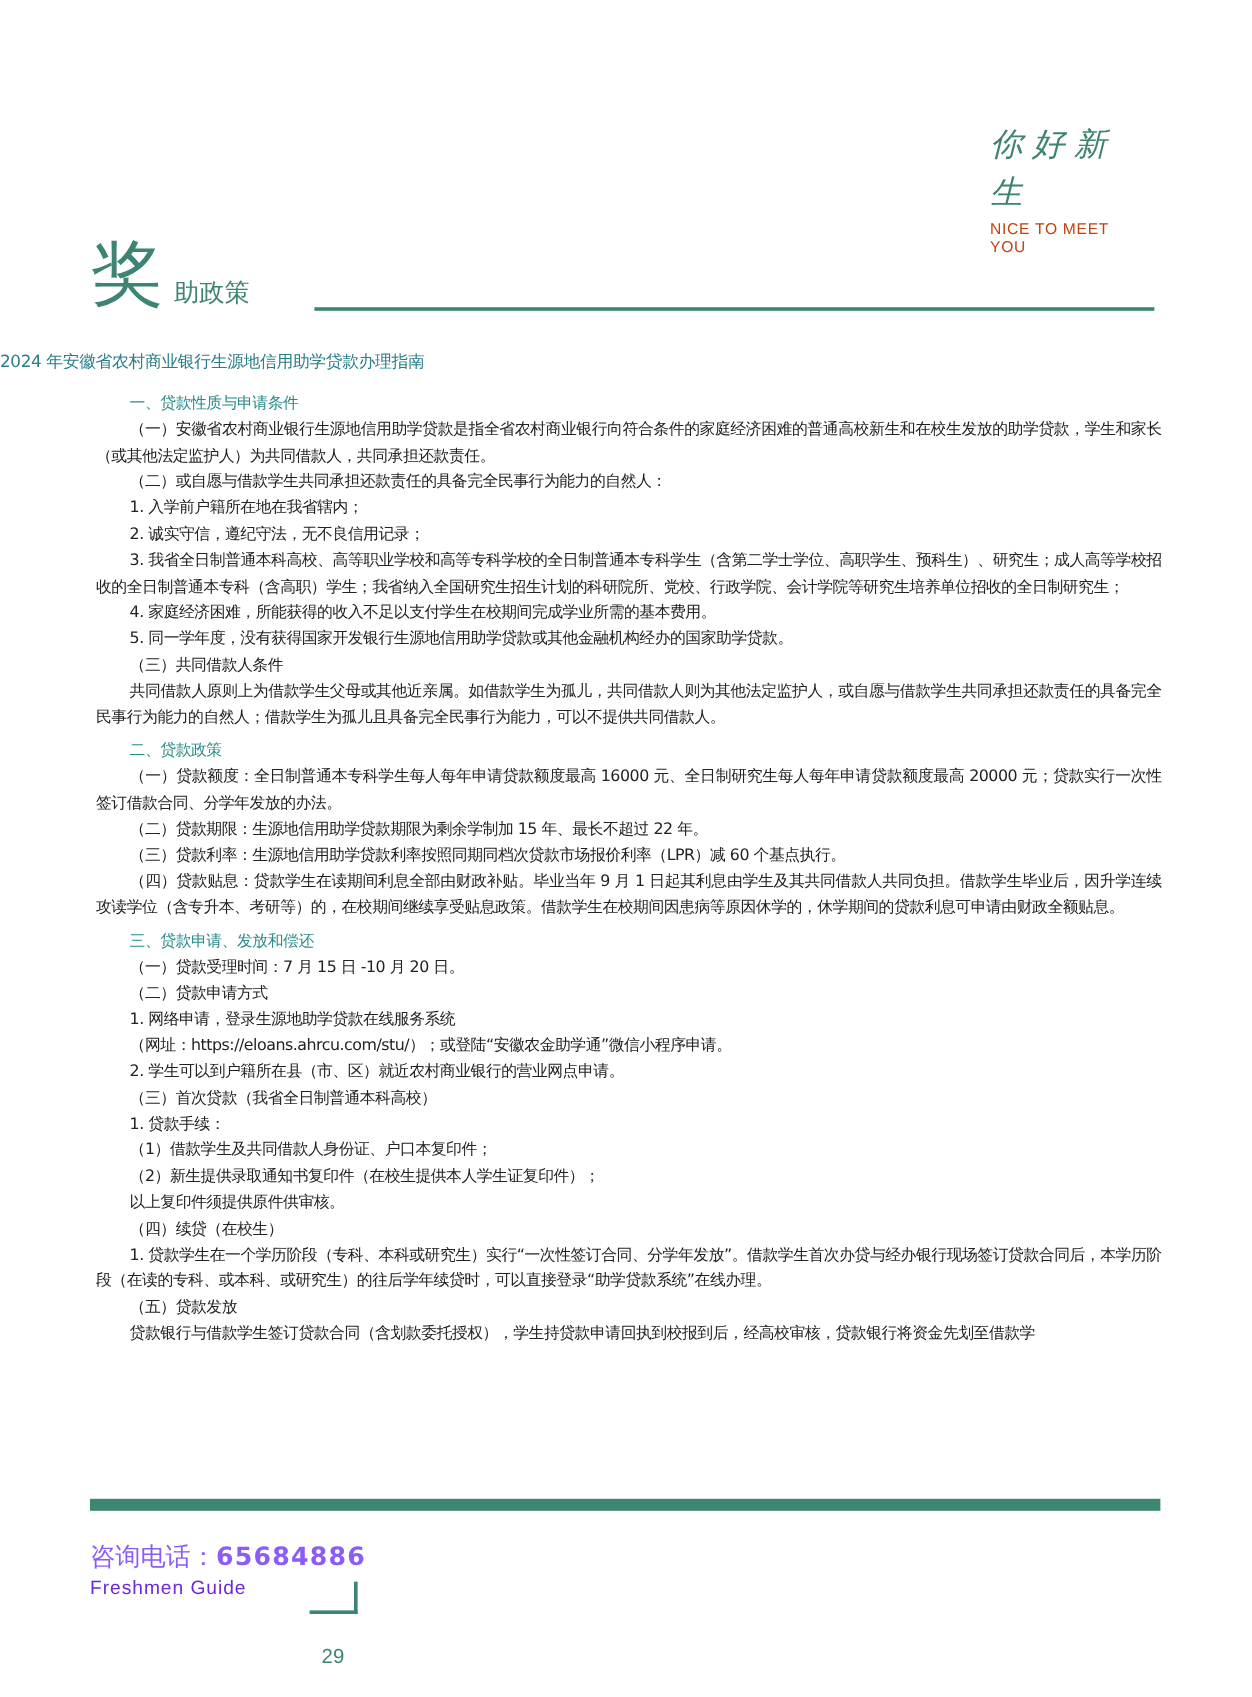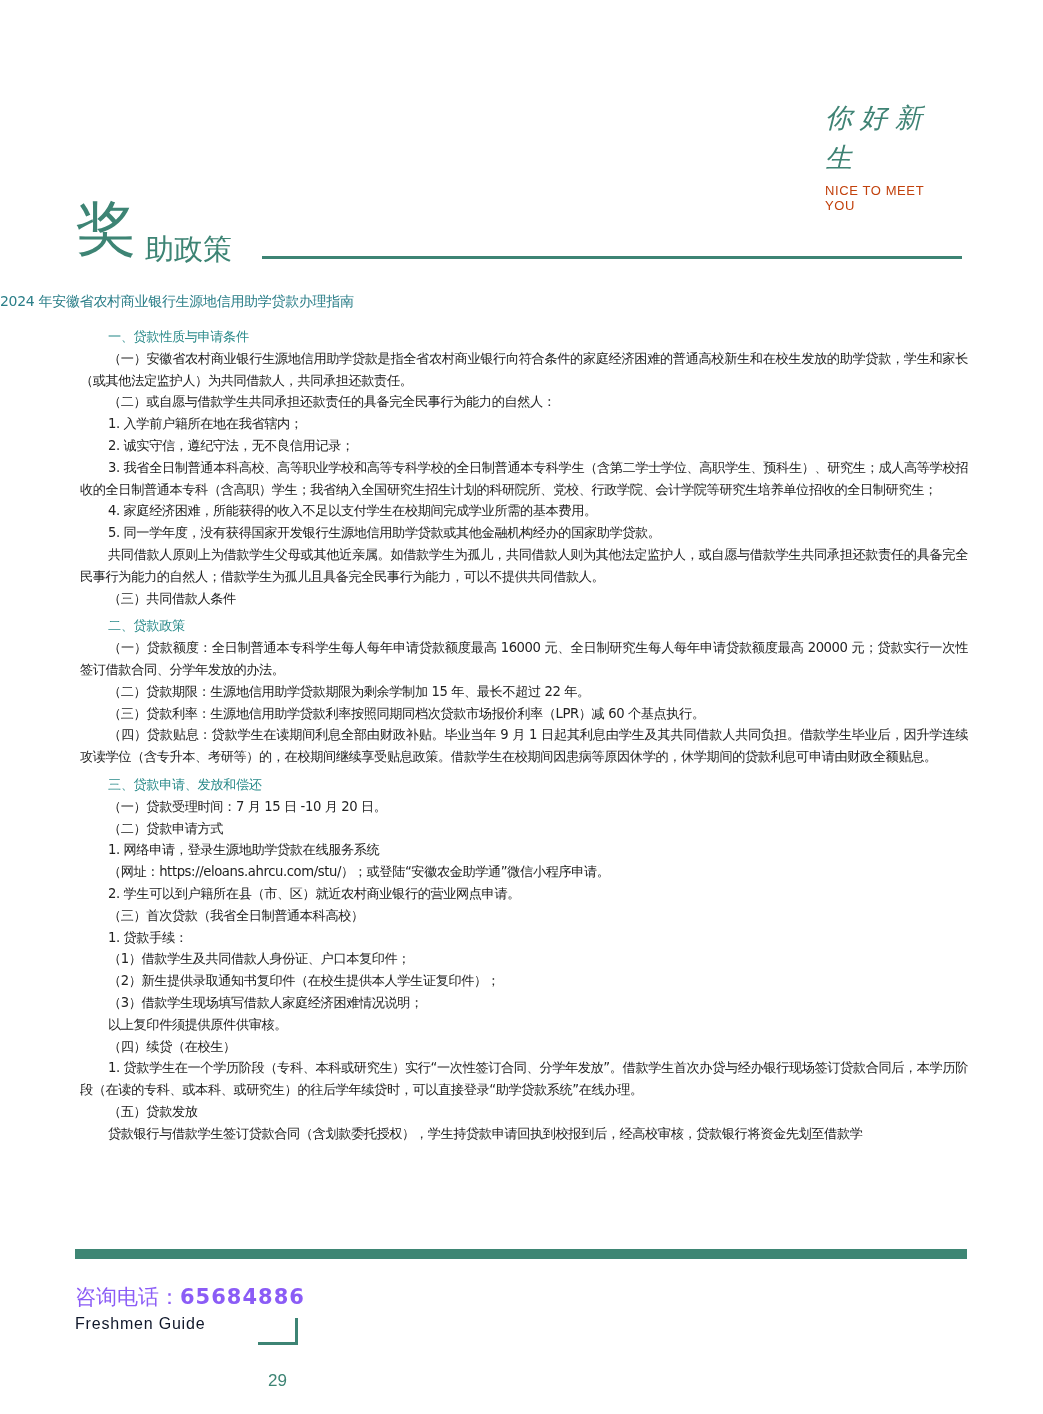--- a/index.html
+++ b/index.html
@@ -3,47 +3,47 @@
 <meta charset="utf-8">
 <style>
   html, body { margin: 0; padding: 0; background: #ffffff; }
   body {
     width: 1043px; height: 1414px; position: relative; overflow: hidden;
     font-family: "DejaVu Sans", "Liberation Sans", sans-serif;
     color: #222;
   }
   .greeting { position: absolute; right: 88px; top: 100px; text-align: left; width: 130px; }
   .greeting-cn {
-    font-family: Liberation Mono, monospace; font-size: 27px; color: #3f8374;
+    font-family: Liberation Serif, serif; font-size: 27px; color: #3f8374;
     letter-spacing: 8px; font-style: italic; line-height: 40px;
   }
   .greeting-en {
     font-family: "Liberation Sans", sans-serif; font-size: 13px; color: #c2410c;
     letter-spacing: 0.6px; margin-top: 3px;
   }
   .section-header { position: absolute; left: 76px; top: 192px; height: 80px; width: 890px; }
   .big-char { position: absolute; left: 0; top: 0; font-size: 60px; color: #3d8474; line-height: 72px; }
-  .sub-title { position: absolute; left: 69px; top: 38px; font-size: 29px; color: #3d8474; text-align: right; }
+  .sub-title { position: absolute; left: 69px; top: 38px; font-size: 21px; color: #3d8474; text-align: right; }
   .header-rule { position: absolute; left: 186px; top: 64px; width: 700px; height: 3px; background: #3d8474; }
 
   .doc-title {
     position: absolute; top: 293px; left: 0; width: 917px; text-align: left;
     font-size: 14px; color: #2a7e88; letter-spacing: -0.3px;
   }
   .content { position: absolute; left: 80px; top: 326px; width: 888px; font-size: 13.2px; line-height: 21.8px; letter-spacing: -0.4px; }
   .h { color: #2a8a8a; padding-left: 28px; margin-top: 6px; }
   .h.first { margin-top: 0; }
   .p { text-indent: 28px; text-align: justify; }
 
   .footer-bar { position: absolute; left: 75px; top: 1249px; width: 892px; height: 10px; background: #3e8674; }
   .phone {
     position: absolute; left: 75px; top: 1283px; font-size: 21px; color: #8b5cf6; white-space: nowrap;
   }
   .phone .num { font-weight: bold; letter-spacing: 1px; }
-  .guide { position: absolute; left: 75px; top: 1315px; font-size: 16px; color: #0f172a; letter-spacing: 0.8px; font-family: "Liberation Sans", sans-serif; }
+  .guide { position: absolute; left: 75px; top: 1315px; font-size: 16px; color: #6d28d9; letter-spacing: 0.8px; font-family: "Liberation Sans", sans-serif; }
   .page-num { position: absolute; left: 268px; top: 1371px; font-size: 17px; color: #3d8474; font-family: "Liberation Sans", sans-serif; }
   .page-bracket {
     position: absolute; left: 258px; top: 1318px; width: 37px; height: 24px;
     border-right: 3px solid #3d8474; border-bottom: 3px solid #3d8474;
   }
 </style>
 </head>
 <body>
 
 <div class="greeting">
@@ -61,38 +61,37 @@
 
 <div class="content" id="content">
     <div class="h first">一、贷款性质与申请条件</div>
     <div class="p">（一）安徽省农村商业银行生源地信用助学贷款是指全省农村商业银行向符合条件的家庭经济困难的普通高校新生和在校生发放的助学贷款，学生和家长（或其他法定监护人）为共同借款人，共同承担还款责任。</div>
     <div class="p">（二）或自愿与借款学生共同承担还款责任的具备完全民事行为能力的自然人：</div>
     <div class="p">1. 入学前户籍所在地在我省辖内；</div>
     <div class="p">2. 诚实守信，遵纪守法，无不良信用记录；</div>
     <div class="p">3. 我省全日制普通本科高校、高等职业学校和高等专科学校的全日制普通本专科学生（含第二学士学位、高职学生、预科生）、研究生；成人高等学校招收的全日制普通本专科（含高职）学生；我省纳入全国研究生招生计划的科研院所、党校、行政学院、会计学院等研究生培养单位招收的全日制研究生；</div>
     <div class="p">4. 家庭经济困难，所能获得的收入不足以支付学生在校期间完成学业所需的基本费用。</div>
     <div class="p">5. 同一学年度，没有获得国家开发银行生源地信用助学贷款或其他金融机构经办的国家助学贷款。</div>
+    <div class="p">（三）共同借款人条件</div>
     <div class="p">共同借款人原则上为借款学生父母或其他近亲属。如借款学生为孤儿，共同借款人则为其他法定监护人，或自愿与借款学生共同承担还款责任的具备完全民事行为能力的自然人；借款学生为孤儿且具备完全民事行为能力，可以不提供共同借款人。</div>
-    <div class="p">（三）共同借款人条件</div>
     <div class="h">二、贷款政策</div>
     <div class="p">（一）贷款额度：全日制普通本专科学生每人每年申请贷款额度最高 16000 元、全日制研究生每人每年申请贷款额度最高 20000 元；贷款实行一次性签订借款合同、分学年发放的办法。</div>
     <div class="p">（二）贷款期限：生源地信用助学贷款期限为剩余学制加 15 年、最长不超过 22 年。</div>
     <div class="p">（三）贷款利率：生源地信用助学贷款利率按照同期同档次贷款市场报价利率（LPR）减 60 个基点执行。</div>
     <div class="p">（四）贷款贴息：贷款学生在读期间利息全部由财政补贴。毕业当年 9 月 1 日起其利息由学生及其共同借款人共同负担。借款学生毕业后，因升学连续攻读学位（含专升本、考研等）的，在校期间继续享受贴息政策。借款学生在校期间因患病等原因休学的，休学期间的贷款利息可申请由财政全额贴息。</div>
     <div class="h">三、贷款申请、发放和偿还</div>
     <div class="p">（一）贷款受理时间：7 月 15 日 -10 月 20 日。</div>
     <div class="p">（二）贷款申请方式</div>
     <div class="p">1. 网络申请，登录生源地助学贷款在线服务系统</div>
     <div class="p">（网址：https://eloans.ahrcu.com/stu/）；或登陆“安徽农金助学通”微信小程序申请。</div>
     <div class="p">2. 学生可以到户籍所在县（市、区）就近农村商业银行的营业网点申请。</div>
     <div class="p">（三）首次贷款（我省全日制普通本科高校）</div>
     <div class="p">1. 贷款手续：</div>
     <div class="p">（1）借款学生及共同借款人身份证、户口本复印件；</div>
     <div class="p">（2）新生提供录取通知书复印件（在校生提供本人学生证复印件）；</div>
-    <div class="p">（3）借款学生现场填写借款人家庭经济困难情况说明；</div>
     <div class="p">以上复印件须提供原件供审核。</div>
     <div class="p">（四）续贷（在校生）</div>
     <div class="p">1. 贷款学生在一个学历阶段（专科、本科或研究生）实行“一次性签订合同、分学年发放”。借款学生首次办贷与经办银行现场签订贷款合同后，本学历阶段（在读的专科、或本科、或研究生）的往后学年续贷时，可以直接登录“助学贷款系统”在线办理。</div>
     <div class="p">（五）贷款发放</div>
     <div class="p">贷款银行与借款学生签订贷款合同（含划款委托授权），学生持贷款申请回执到校报到后，经高校审核，贷款银行将资金先划至借款学</div>
   </div>
 
 <div class="footer-bar"></div>
 <div class="phone">
   <span>咨询电话：</span><span class="num">65684886</span>

